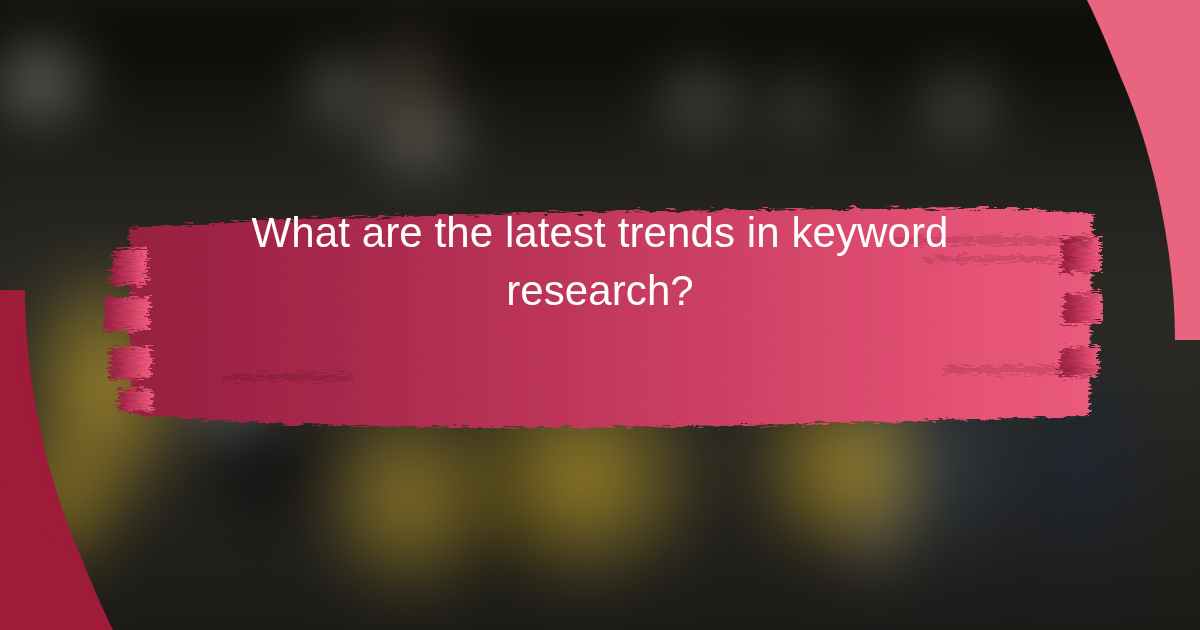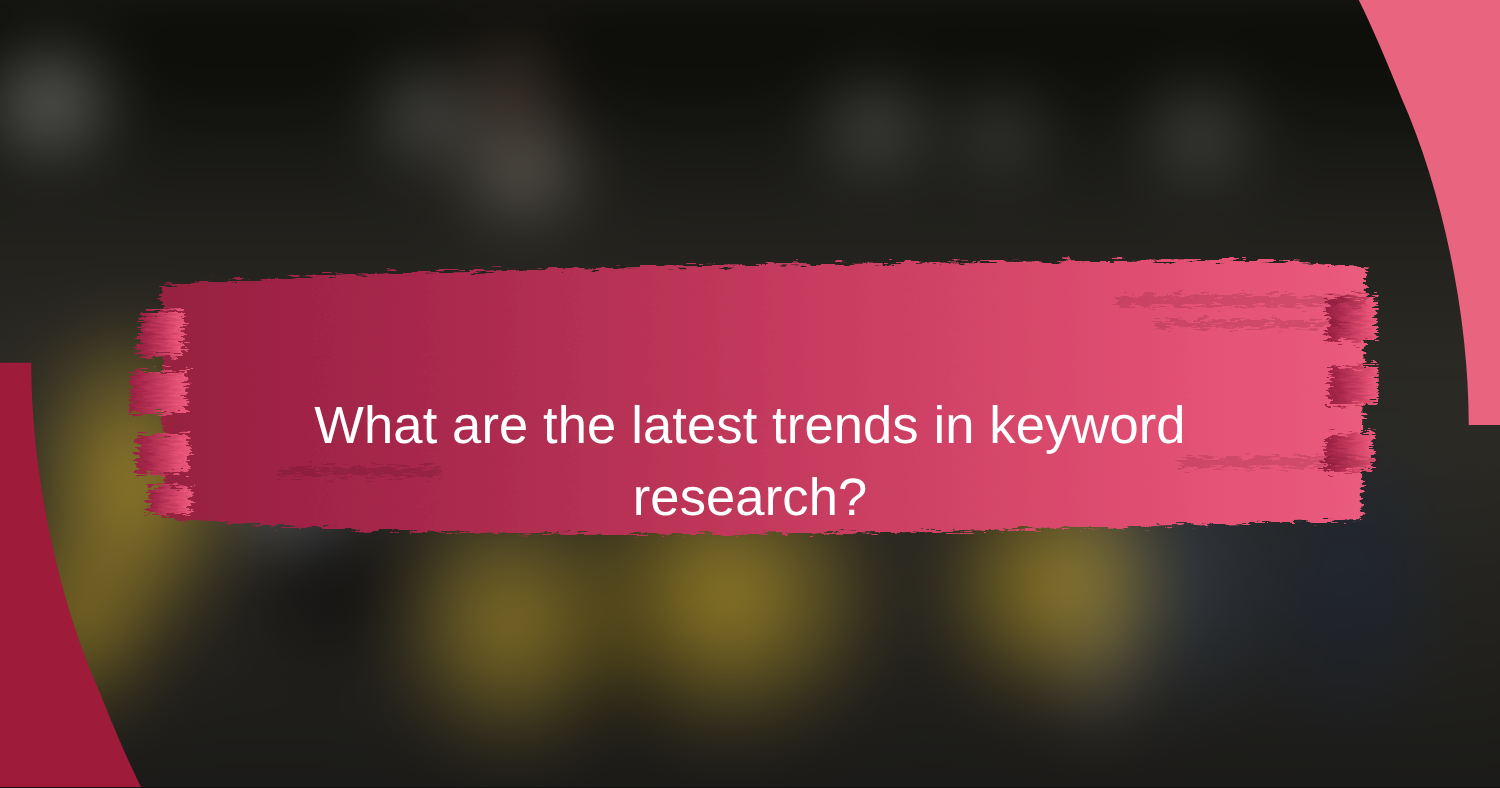--- a/index.html
+++ b/index.html
@@ -84,25 +84,25 @@
     left: 103px;
     top: 198px;
     width: 1000px;
     height: 238px;
   }
   .banner svg { display: block; width: 100%; height: 100%; }
 
   .banner-text {
     position: absolute;
     left: 150px;
-    top: 189px;
+    top: 204px;
     width: 900px;
     height: 238px;
     display: flex;
-    align-items: flex-end;
+    align-items: flex-start;
     justify-content: center;
     text-align: center;
     color: #ffffff;
     font-size: 42px;
     line-height: 1.38;
     font-weight: 400;
     letter-spacing: 0.1px;
     padding: 0 24px;
     box-sizing: border-box;
   }

